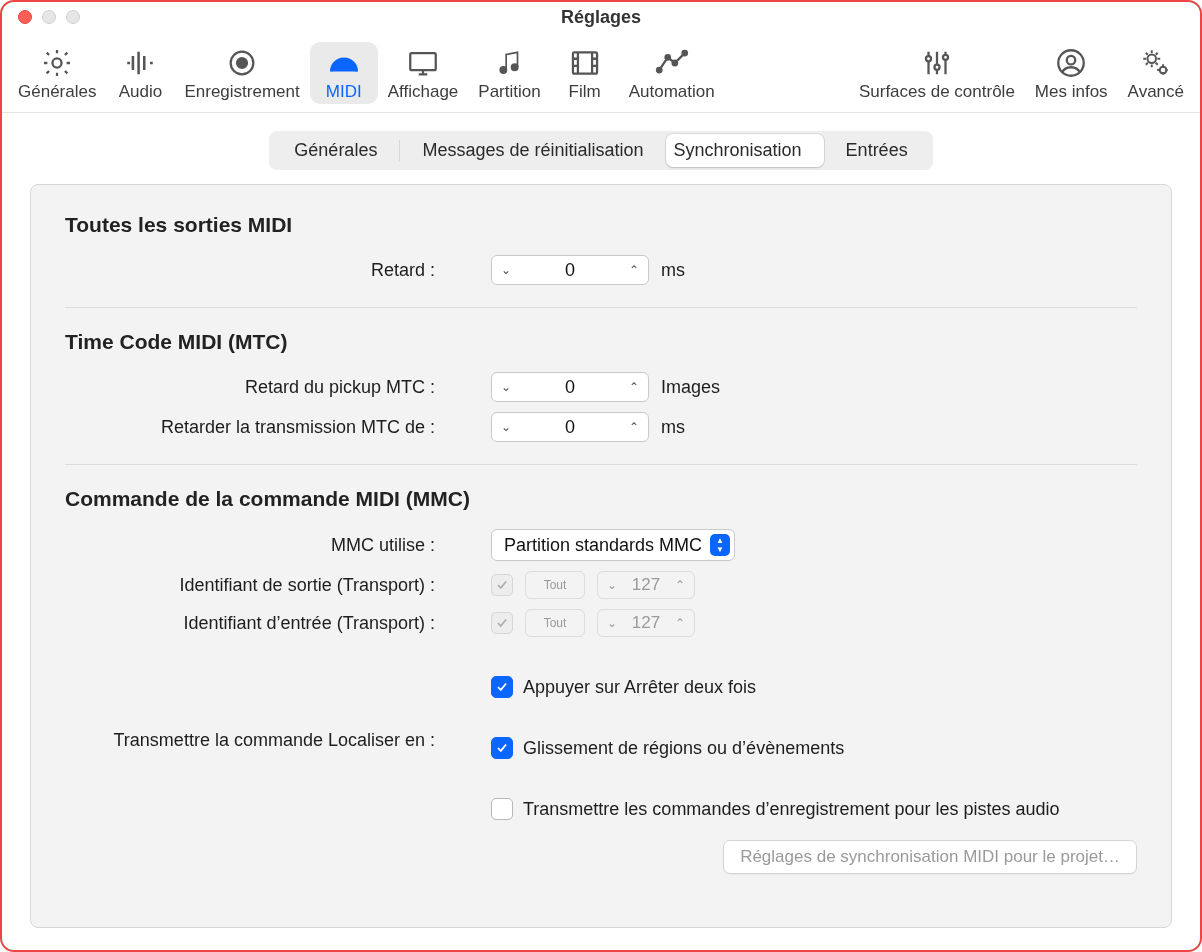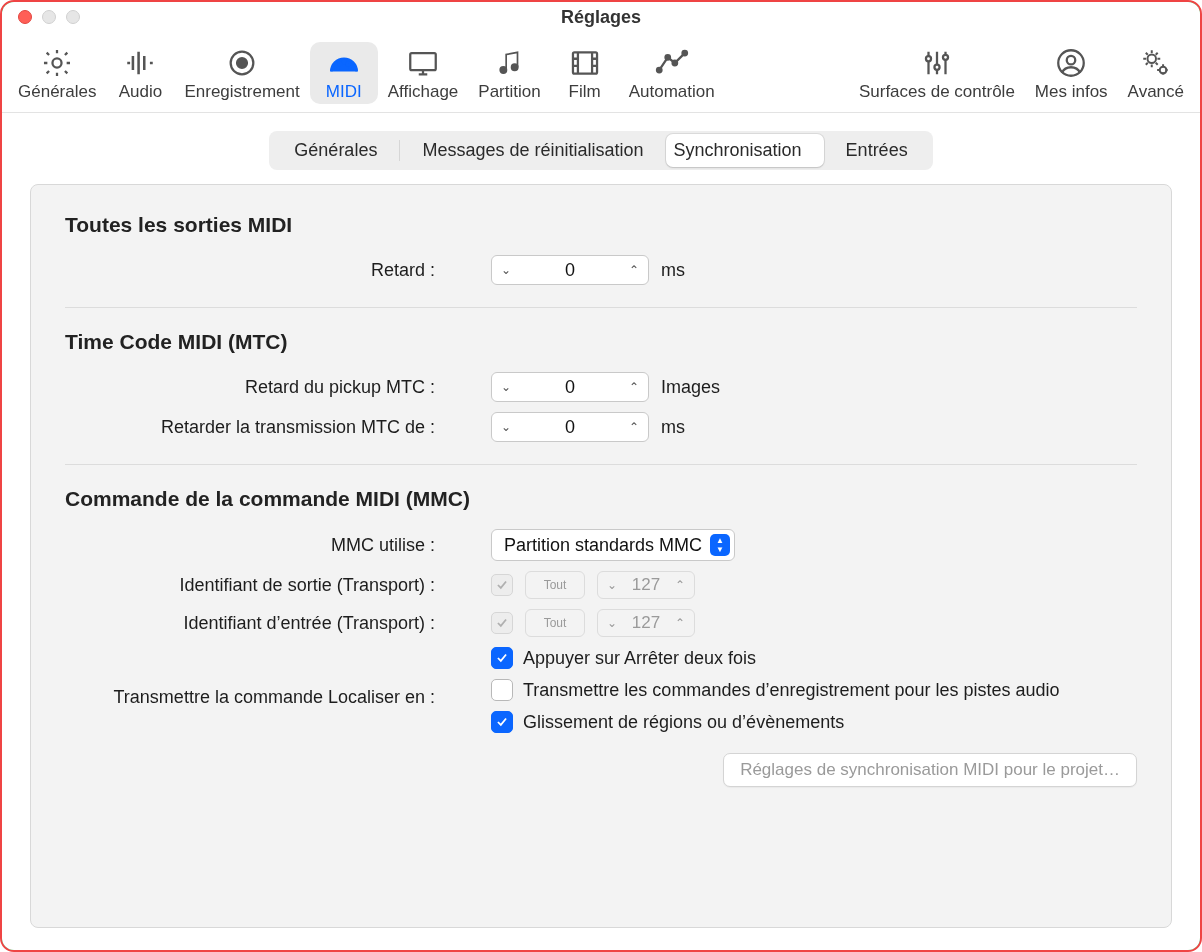--- a/index.html
+++ b/index.html
@@ -248,20 +248,21 @@
   .chk.checked svg { stroke: #fff; }
   .chk.disabled { background: #ededed; border-color: #d6d6d6; }
   .chk.disabled.checked svg { stroke: #b0b0b0; }
   .chk svg { width: 14px; height: 14px; stroke-width: 3; fill: none; }
   .chk-label { font-size: 18px; color: #1d1d1d; }
   .chk-row {
     display: flex;
     align-items: center;
     gap: 10px;
     margin-bottom: 10px;
+    margin-top: 29px;
   }
   .footer-btn-row {
     display: flex;
     justify-content: flex-end;
   }
   .push-btn {
     background: #fff;
     border: 1px solid #d4d4d4;
     border-radius: 7px;
     padding: 6px 16px;
@@ -507,31 +508,31 @@
         <div class="row-ctrl" style="flex-direction:column; align-items:flex-start; gap:0">
           <div class="chk-row">
             <span class="chk checked">
               <svg viewBox="0 0 24 24">
                   <path d="M5 12l5 5 9-11"></path>
                 </svg>
             </span>
             <span class="chk-label">Appuyer sur Arrêter deux fois</span>
           </div>
           <div class="chk-row">
-            <span class="chk"></span>
-            <span class="chk-label">Transmettre les commandes d’enregistrement pour les pistes audio</span>
-          </div>
-          <div class="chk-row">
             <span class="chk checked">
               <svg viewBox="0 0 24 24">
                   <path d="M5 12l5 5 9-11"></path>
                 </svg>
             </span>
             <span class="chk-label">Glissement de régions ou d’évènements</span>
           </div>
+          <div class="chk-row">
+            <span class="chk"></span>
+            <span class="chk-label">Transmettre les commandes d’enregistrement pour les pistes audio</span>
+          </div>
         </div>
       </div>
 
       <div class="footer-btn-row">
         <button class="push-btn">Réglages de synchronisation MIDI pour le projet…</button>
       </div>
 
     </div>
   </div>
 </div>

